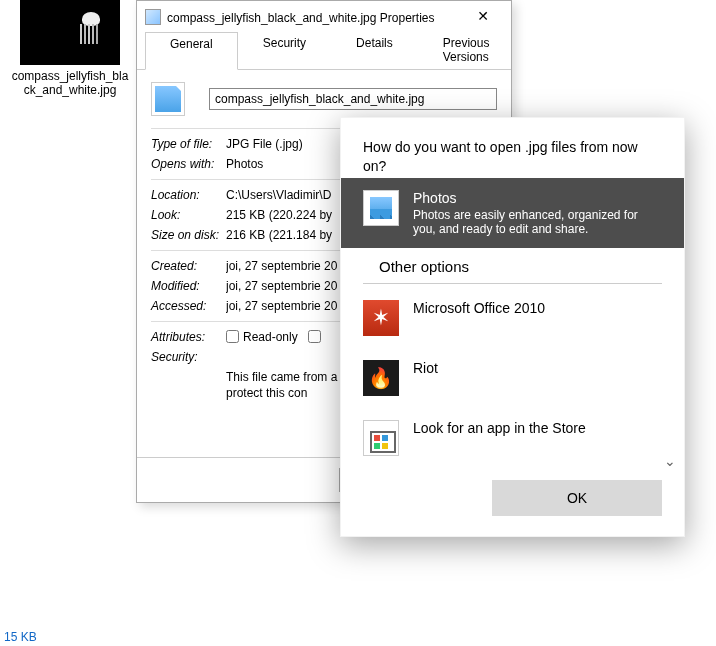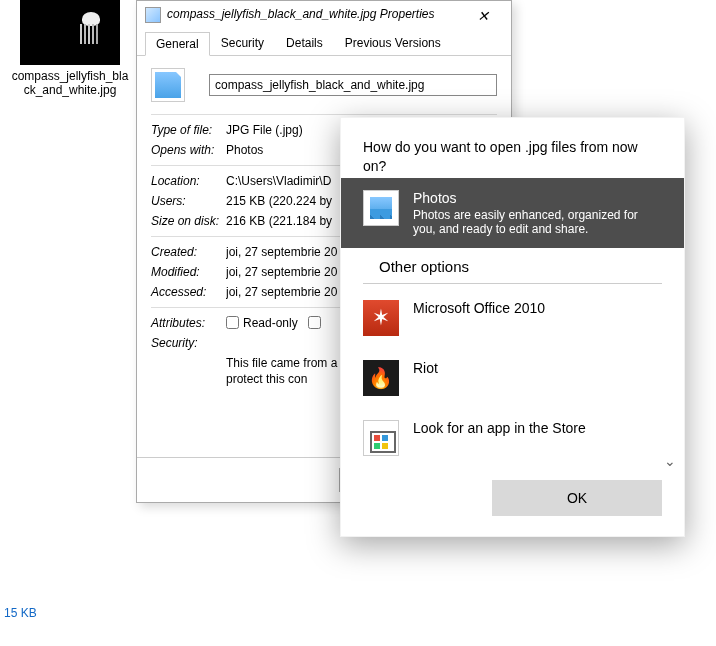--- a/index.html
+++ b/index.html
@@ -8,25 +8,25 @@
   
   .desktop-icon { position: absolute; left: 10px; top: 0; width: 120px; text-align: center; }
   .desktop-icon .thumb { width: 100px; height: 65px; background: #000; margin: 0 auto 4px; position: relative; }
   .desktop-icon .thumb .jelly { position:absolute; right:16px; top:12px; width:30px; height:35px; }
   .desktop-icon .thumb .jelly::before { content:""; position:absolute; top:0; left:8px; width:18px; height:14px; background:#eee; border-radius:50% 50% 40% 40%; }
   .desktop-icon .thumb .jelly::after { content:""; position:absolute; top:12px; left:6px; width:2px; height:20px; background:#ccc; box-shadow:4px 0 #bbb,8px 0 #ccc,12px 0 #bbb,16px 0 #aaa; }
   .desktop-icon .label { font-size: 12px; line-height: 1.2; word-break: break-all; }
 
   
   .props { position: absolute; left: 136px; top: 0; width: 376px; height: 503px; background: #fff; border: 1px solid #aaa; box-shadow: 4px 4px 10px rgba(0,0,0,.15); }
-  .props-title { display:flex; align-items:flex-start; padding:6px 8px; font-size:12px;font-style:italic; }
+  .props-title { display:flex; align-items:flex-end; padding:6px 8px; font-size:12px; }
   .props-title .ticon { width:16px; height:16px; border:1px solid #999; background:linear-gradient(135deg,#d0e8ff,#8ac4ff); margin-right:6px; }
   .props-title .close { margin-left:auto; font-size:14px; width:40px; text-align:center; line-height:18px; }
   .tabs { display:flex; border-bottom:1px solid #ccc; font-size:12px; padding-left:8px; }
-  .tab { padding:4px 10px; border:1px solid transparent; }
+  .tab { padding:4px 24px; border:1px solid transparent; }
   .tab.active { border:1px solid #ccc; border-bottom:1px solid #fff; background:#fff; position:relative; top:1px; }
   .props-body { padding:12px 14px; font-size:12px; }
   .iconrow { display:flex; align-items:center; margin-bottom:12px; }
   .iconrow .big { width:34px; height:34px; border:1px solid #ccc; position:relative; margin-right:24px; }
   .iconrow .big::before { content:""; position:absolute; inset:3px; background:linear-gradient(#87c7ff,#4aa3e8); }
   .iconrow .big::after { content:""; position:absolute; top:2px; right:2px; width:0;height:0; border-top:7px solid #fff; border-left:7px solid transparent; }
   .iconrow input { flex:1; font-size:12px; padding:3px 5px; border:1px solid #888; }
   .row { display:flex; margin:6px 0; }
   .row .k { width:75px;font-style:italic; }
   .row .v { flex:1; white-space:nowrap; overflow:hidden; }
@@ -57,21 +57,21 @@
   .ic-store { background:#fff; border:1px solid #ccc; position:relative; }
   .ic-store::before { content:""; position:absolute; left:6px; top:10px; width:22px; height:18px; border:2px solid #666; }
   .ic-store::after { content:""; position:absolute; left:10px; top:14px; width:6px; height:6px; background:#e74c3c; box-shadow:8px 0 #3498db,0 8px #2ecc71,8px 8px #f1c40f; }
   .other-h { font-size:15px; padding:10px 38px 4px; }
   .other-sep { margin:4px 22px; border-top:1px solid #ccc; }
   .okline { padding:12px 22px 20px; display:flex; justify-content:flex-end; }
   .okline .okbtn { width:170px; padding:10px 0; background:#d9d9d9; border:none; font-size:14px; text-align:center; }
   .scrolldown { position:absolute; right:6px; bottom:70px; width:14px; height:14px; }
   .scrolldown::before { content:"⌄"; font-size:14px; color:#666; }
 
-  .statusbar { position:absolute; left:4px; bottom:26px; font-size:12px; color:#1268c6; }
+  .statusbar { position:absolute; left:4px; bottom:2px; font-size:12px; color:#1268c6; }
 </style>
 </head>
 <body>
 
 <div class="desktop-icon">
   <div class="thumb">
       <div class="jelly"></div>
     </div>
   <div class="label">compass_jellyfish_black_and_white.jpg</div>
 </div>
@@ -101,21 +101,21 @@
     <div class="row">
         <div class="k">Opens with:</div>
         <div class="v">Photos</div>
       </div>
     <div class="sep"></div>
     <div class="row">
         <div class="k">Location:</div>
         <div class="v">C:\Users\Vladimir\D</div>
       </div>
     <div class="row">
-        <div class="k">Users:</div>
+        <div class="k">Look:</div>
         <div class="v">215 KB (220.224 by</div>
       </div>
     <div class="row">
         <div class="k">Size on disk:</div>
         <div class="v">216 KB (221.184 by</div>
       </div>
     <div class="sep"></div>
     <div class="row">
         <div class="k">Created:</div>
         <div class="v">joi, 27 septembrie 20</div>

